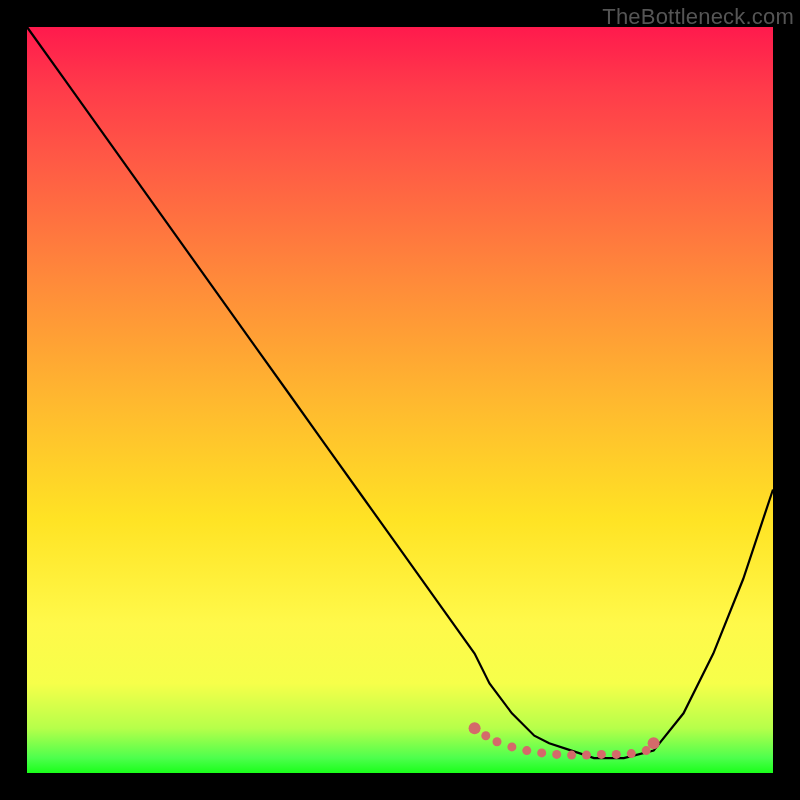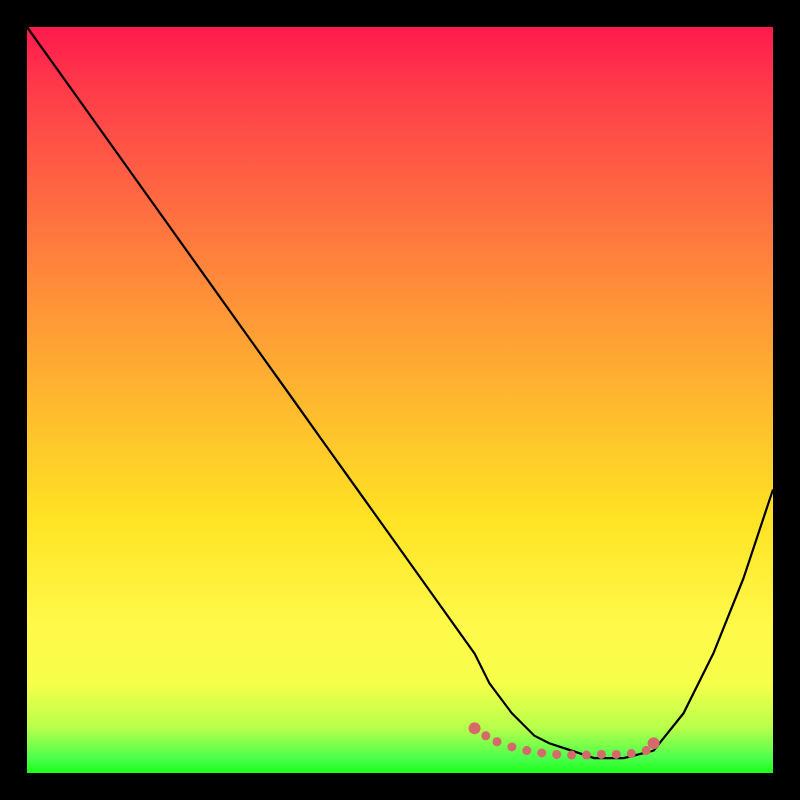--- a/index.html
+++ b/index.html
@@ -83,13 +83,14 @@
           <circle cx="544.6" cy="728.1" r="4.5" class="dot"></circle>
           <circle cx="559.5" cy="728.1" r="4.5" class="dot"></circle>
           <circle cx="574.4" cy="727.4" r="4.5" class="dot"></circle>
           <circle cx="589.3" cy="727.4" r="4.5" class="dot"></circle>
           <circle cx="604.3" cy="726.6" r="4.5" class="dot"></circle>
           <circle cx="619.2" cy="723.6" r="4.5" class="dot"></circle>
           <circle cx="626.6" cy="716.2" r="6" class="dot"></circle>
         </g>
     </svg>
   </div>
+  <div class="watermark">TheBottleneck.com</div>
 </div>
 
 </body></html>

